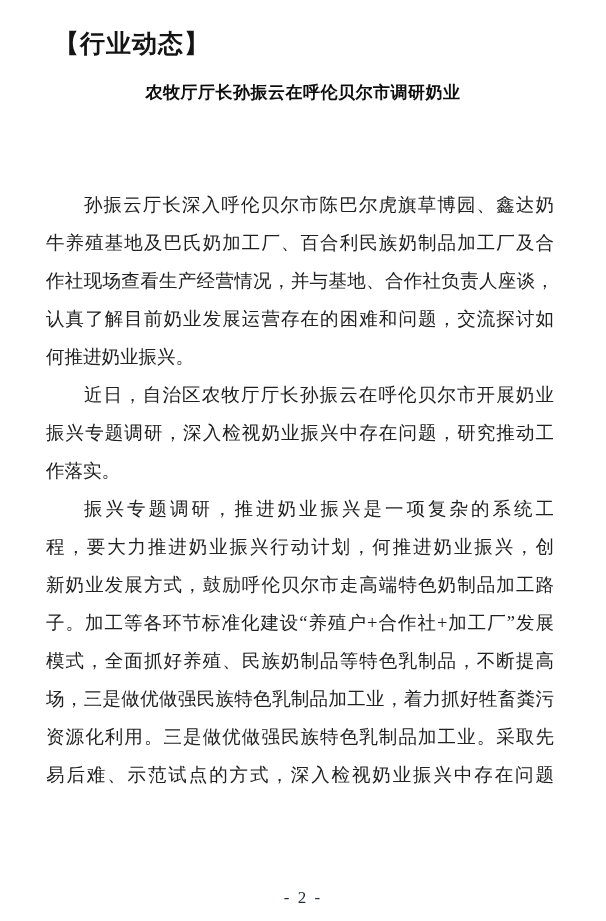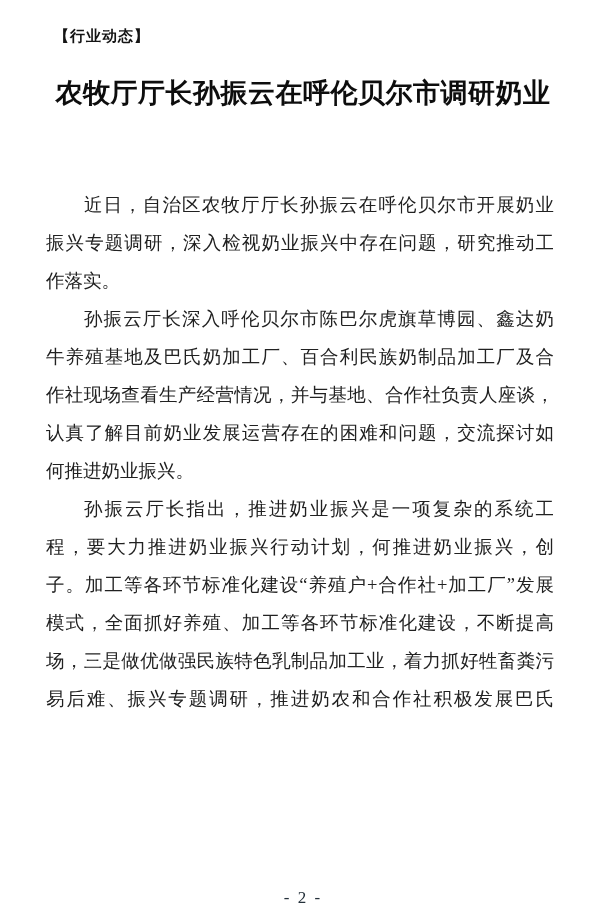--- a/index.html
+++ b/index.html
@@ -15,33 +15,33 @@
     overflow: hidden;
     font-family: "Liberation Serif", "DejaVu Serif", serif;
     color: #1e1e1e;
   }
   .section-label {
     position: absolute;
     left: 54px;
     top: 27px;
     font-family: "Liberation Sans", "DejaVu Sans", sans-serif;
     font-weight: bold;
-    font-size: 15px;
+    font-size: 25px;
     letter-spacing: 1px;
     color: #141414;
     white-space: nowrap;
   }
   .doc-title {
     position: absolute;
     left: 46px;
     right: 46px;
     top: 66px;
     text-align: center;
     font-weight: bold;
-    font-size: 27px;
+    font-size: 17px;
     color: #0d0d0d;
   }
   .doc-title .tline {
     line-height: 54px;
     height: 54px;
     letter-spacing: 0.5px;
     white-space: nowrap;
   }
   .doc-body {
     position: absolute;
@@ -87,36 +87,38 @@
 
   <div class="section-label">【行业动态】</div>
 
   <div class="doc-title">
     <div class="tline">农牧厅厅长孙振云在呼伦贝尔市调研奶业</div>
   </div>
 
   <div class="doc-body">
 
   <div class="paragraph">
-        <div class="line indent">近日，自治区农牧厅厅长孙振云在呼伦贝尔市开展奶业</div>
-        <div class="line">振兴专题调研，深入检视奶业振兴中存在问题，研究推动工</div>
-        <div class="line endline">作落实。</div>
-      </div>
-      <div class="paragraph">
         <div class="line indent">孙振云厅长深入呼伦贝尔市陈巴尔虎旗草博园、鑫达奶</div>
         <div class="line">牛养殖基地及巴氏奶加工厂、百合利民族奶制品加工厂及合</div>
         <div class="line">作社现场查看生产经营情况，并与基地、合作社负责人座谈，</div>
         <div class="line">认真了解目前奶业发展运营存在的困难和问题，交流探讨如</div>
         <div class="line endline">何推进奶业振兴。</div>
       </div>
       <div class="paragraph">
-        <div class="line indent">孙振云厅长指出，推进奶业振兴是一项复杂的系统工</div>
+        <div class="line indent">近日，自治区农牧厅厅长孙振云在呼伦贝尔市开展奶业</div>
+        <div class="line">振兴专题调研，深入检视奶业振兴中存在问题，研究推动工</div>
+        <div class="line endline">作落实。</div>
+      </div>
+      <div class="paragraph">
+        <div class="line indent">振兴专题调研，推进奶业振兴是一项复杂的系统工</div>
         <div class="line">程，要大力推进奶业振兴行动计划，何推进奶业振兴，创</div>
+        <div class="line">新奶业发展方式，鼓励呼伦贝尔市走高端特色奶制品加工路</div>
         <div class="line">子。加工等各环节标准化建设“养殖户+合作社+加工厂”发展</div>
-        <div class="line">模式，全面抓好养殖、加工等各环节标准化建设，不断提高</div>
+        <div class="line">模式，全面抓好养殖、民族奶制品等特色乳制品，不断提高</div>
         <div class="line">场，三是做优做强民族特色乳制品加工业，着力抓好牲畜粪污</div>
-        <div class="line">易后难、振兴专题调研，推进奶农和合作社积极发展巴氏</div>
+        <div class="line">资源化利用。三是做优做强民族特色乳制品加工业。采取先</div>
+        <div class="line">易后难、示范试点的方式，深入检视奶业振兴中存在问题</div>
       </div>
     </div>
 
   <div class="page-number">- 2 -</div>
 
 </div>
 
 </body></html>

